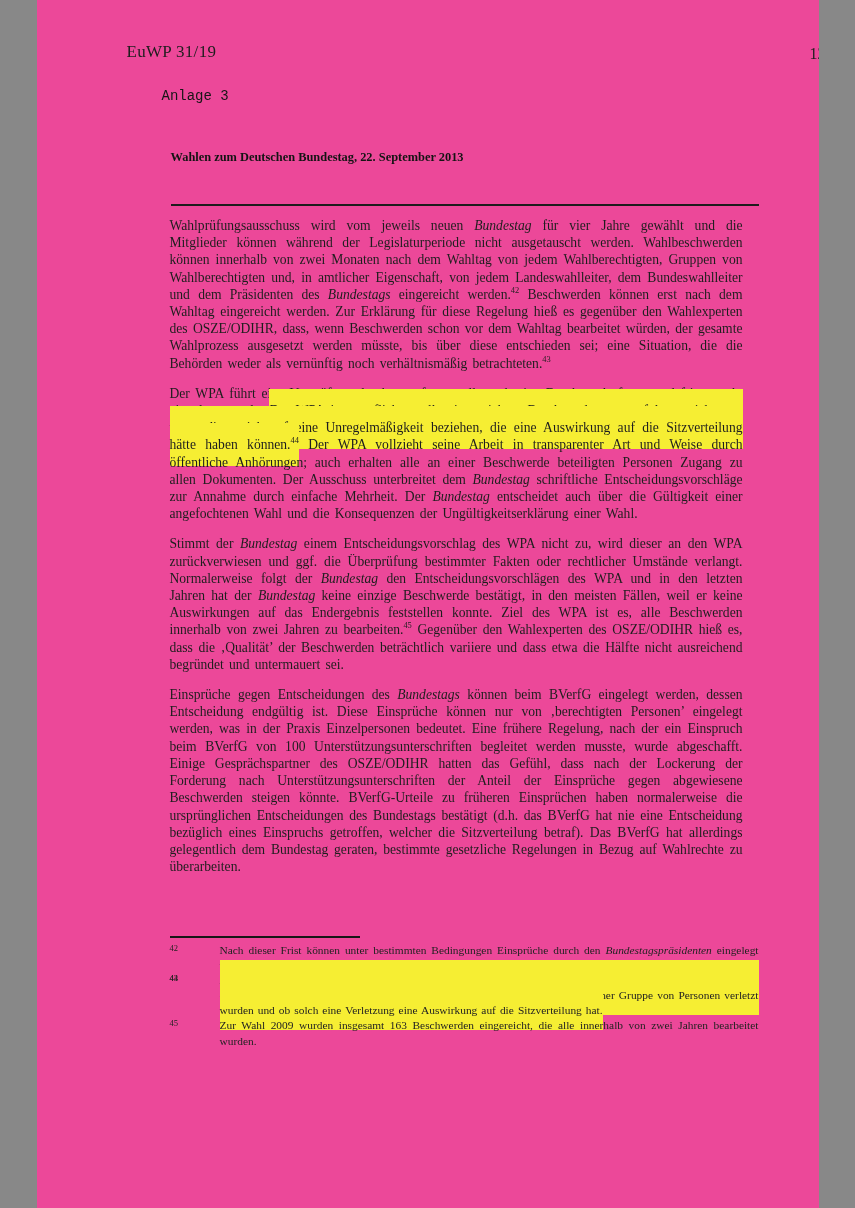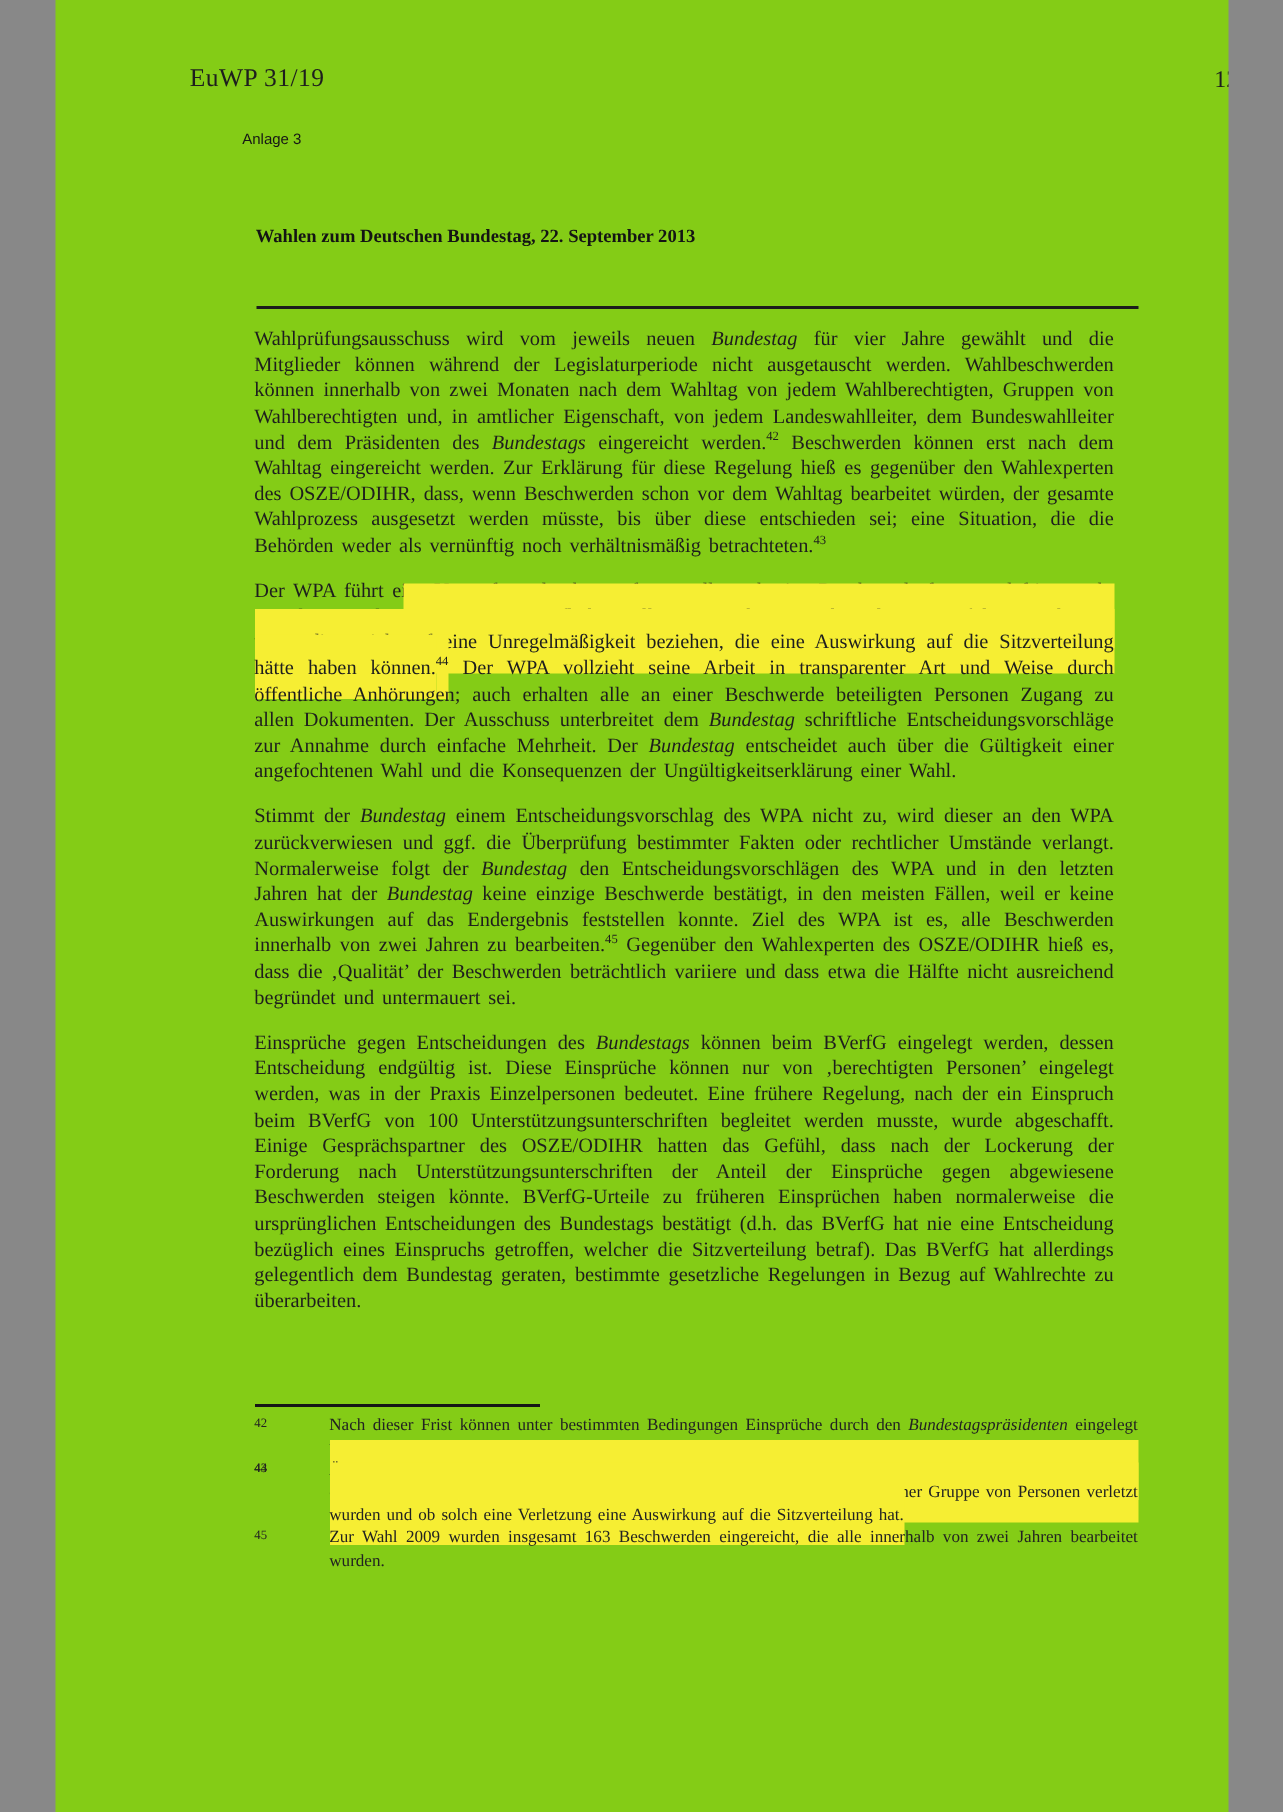--- a/index.html
+++ b/index.html
@@ -1,24 +1,24 @@
 <!DOCTYPE html>
 <html style="--hl: #f6ee33;"><head>
 <meta charset="utf-8">
 <style>
   html,body{margin:0;padding:0;background:#888;}
   .page{
-    position:relative;width:782px;height:1208px;background:#84cc16;
+    position:relative;width:782px;height:1208px;background:#ec4899;
     margin:0 auto;overflow:hidden;
     font-family:"Liberation Serif","DejaVu Serif",serif;color:#1e1e1e;
   }
   .doc-ref{position:absolute;left:90px;top:42px;font-size:17px;letter-spacing:.3px;}
   .page-num{position:absolute;left:773px;top:45px;font-size:16px;}
-  .annex{position:absolute;left:125px;top:88px;font-size:10px;
-         font-family:Liberation Sans, sans-serif;color:#161616;}
+  .annex{position:absolute;left:125px;top:88px;font-size:14px;
+         font-family:Liberation Mono, monospace;color:#161616;}
   .report-header{
     position:absolute;left:134px;top:150px;width:588px;
     font-weight:bold;font-size:12.4px;line-height:15.6px;color:#141414;
   }
   .rh-row{display:flex;justify-content:space-between;}
   .header-rule{position:absolute;left:134px;top:204px;width:588px;border-top:2px solid #1c1c1c;}
   .body-col{
     position:absolute;left:133px;top:217px;width:589px;
     font-size:13.6px;line-height:17.2px;text-align:justify;word-spacing:1.8px;
   }

